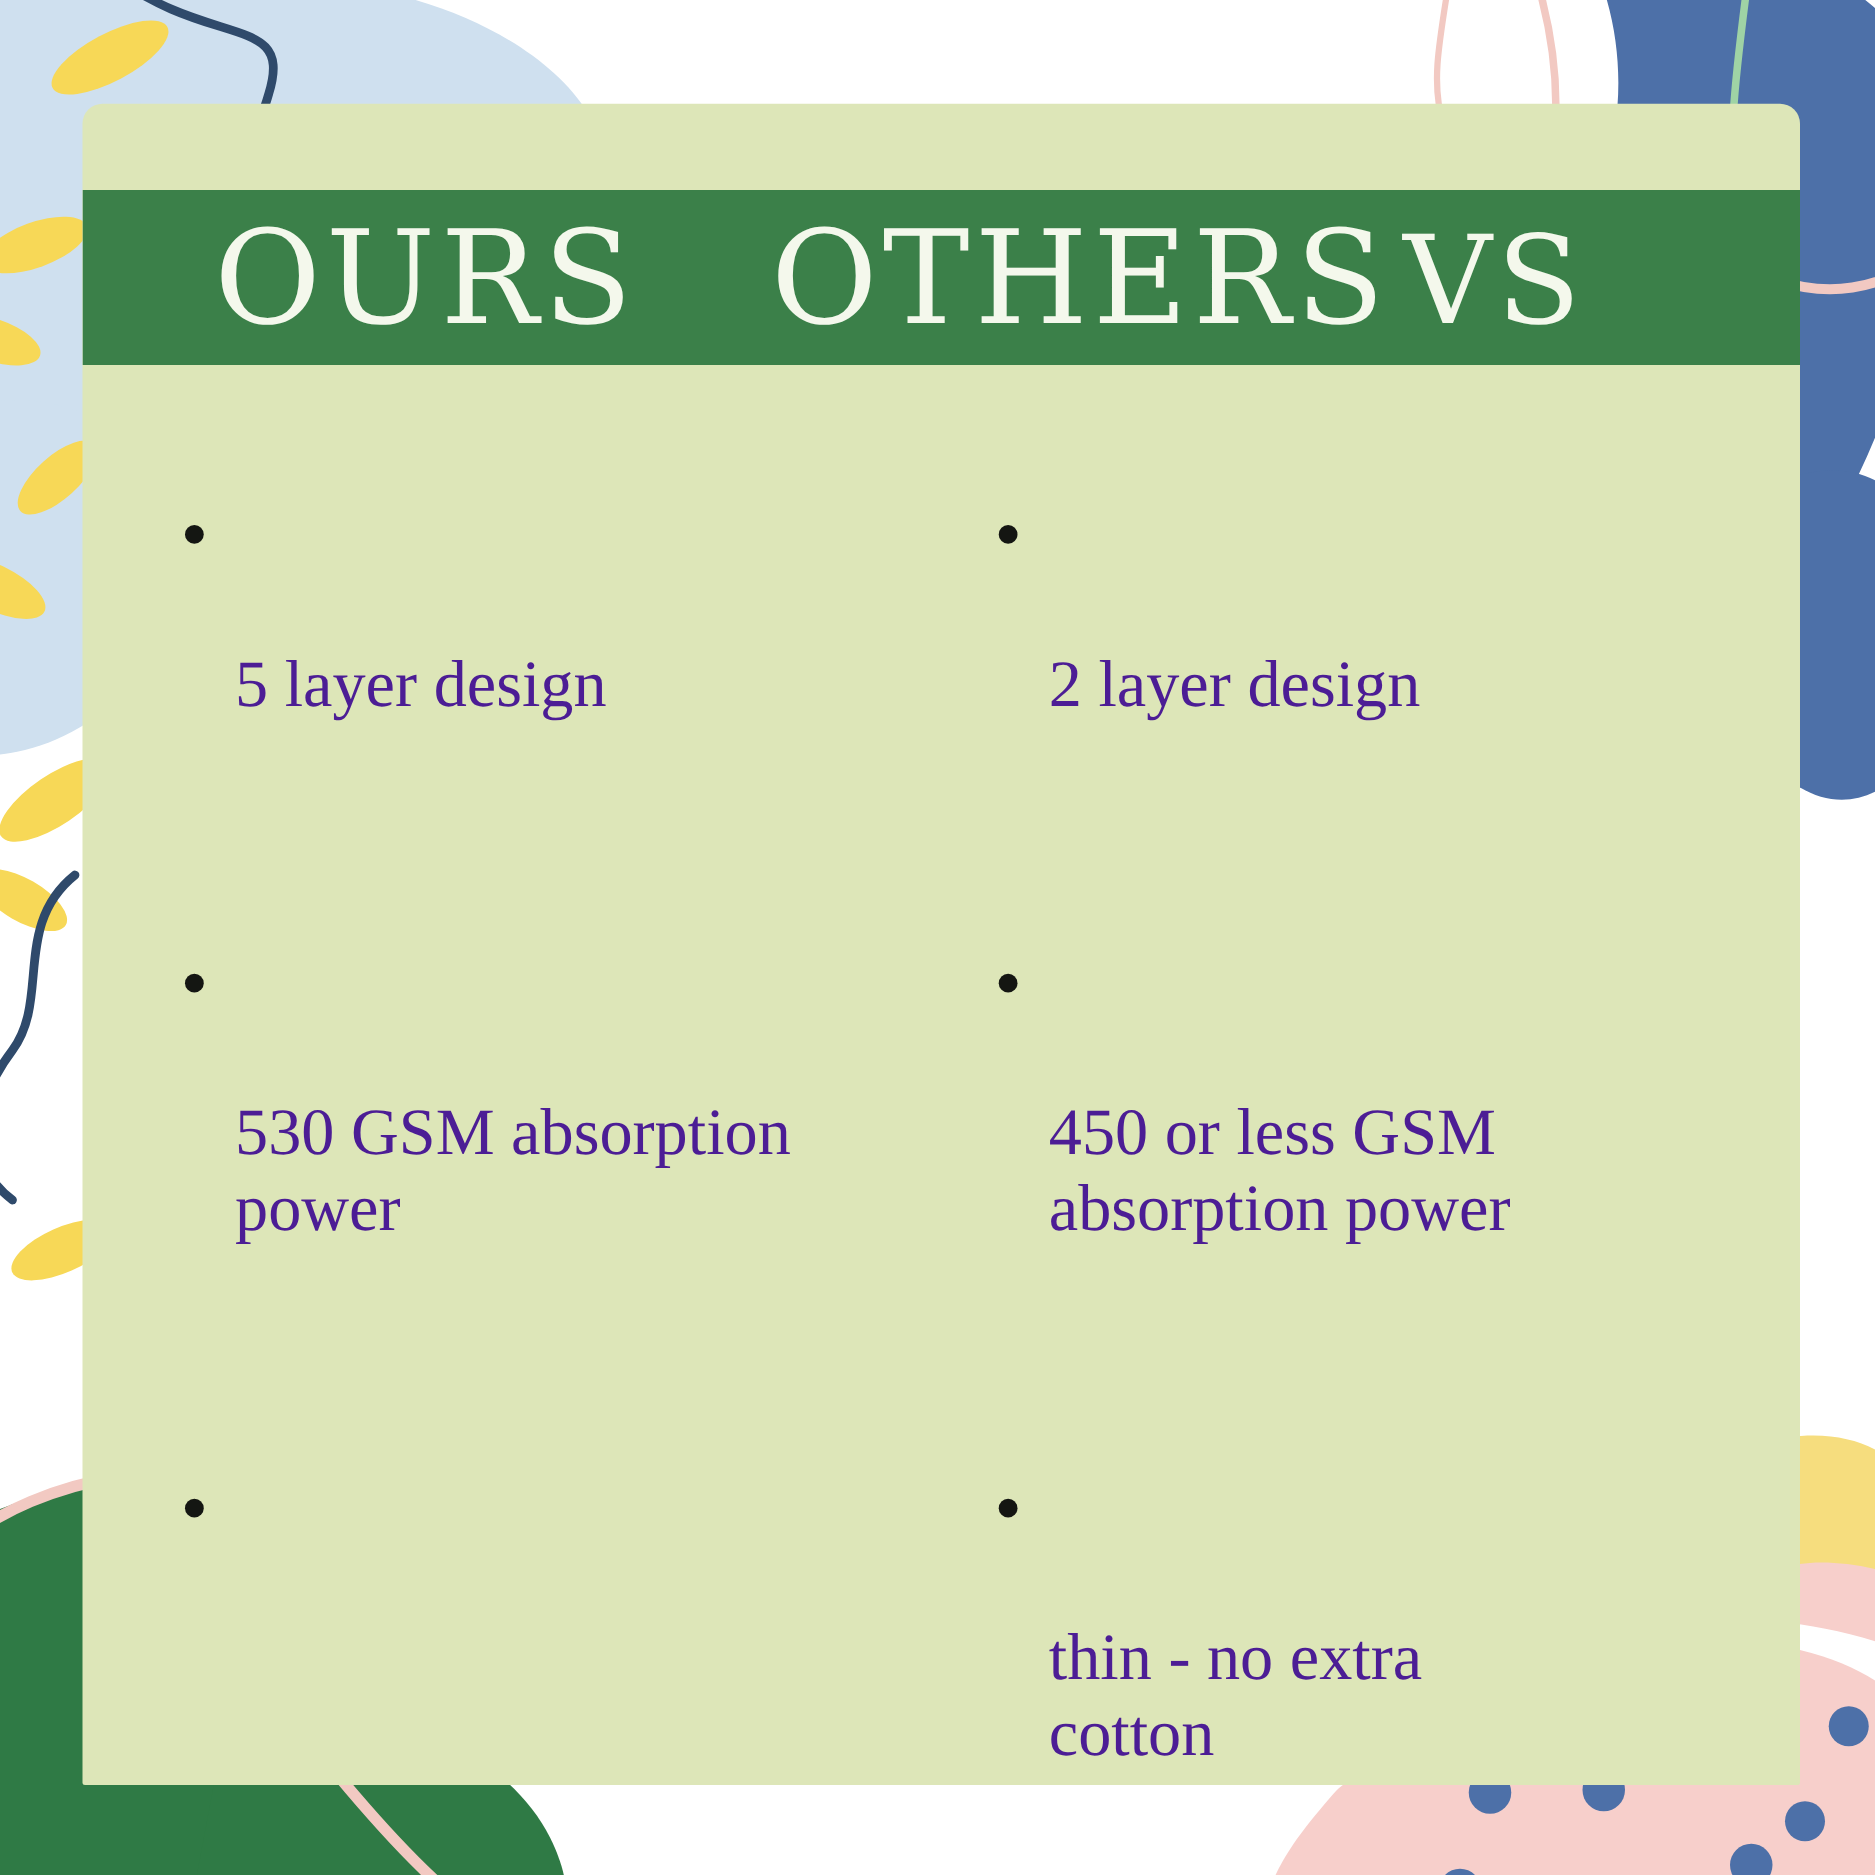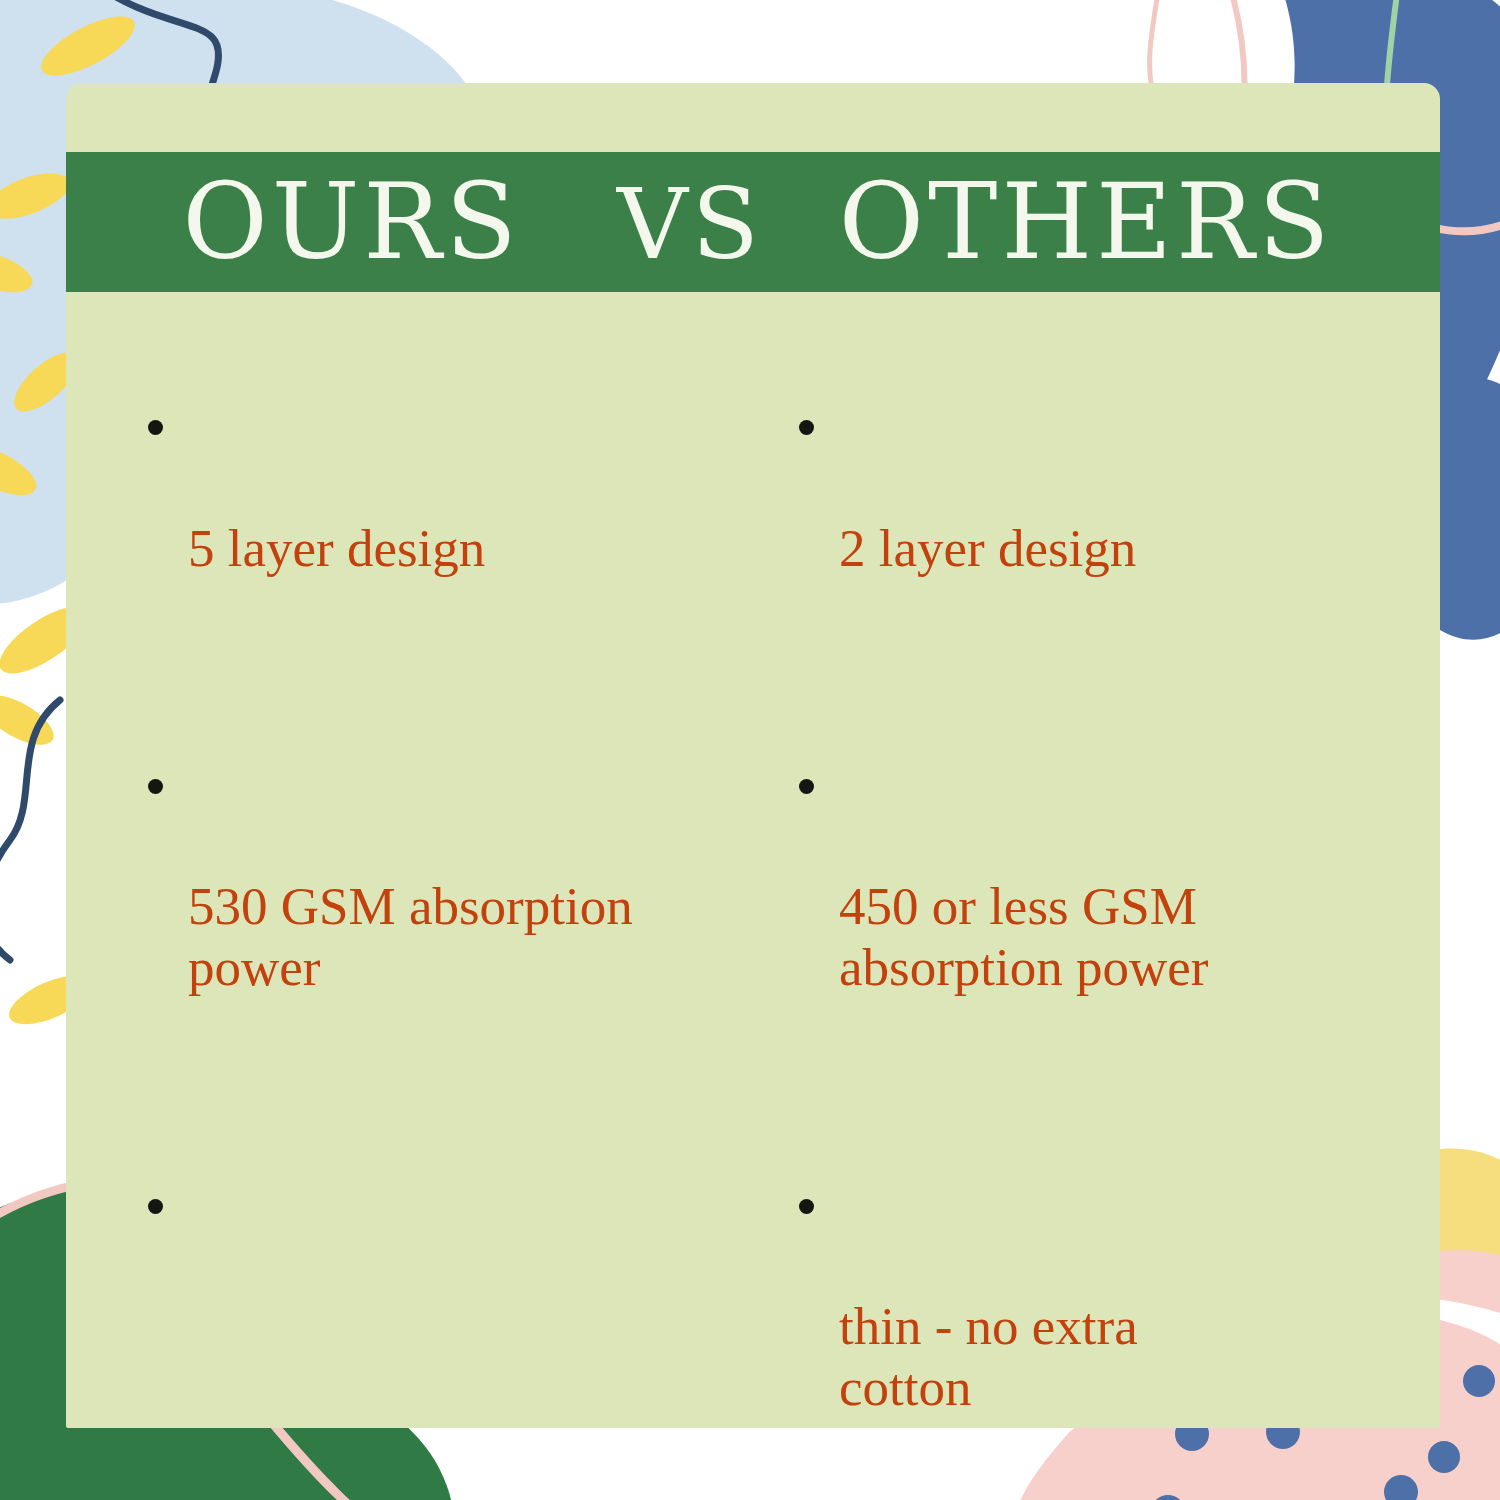--- a/index.html
+++ b/index.html
@@ -58,21 +58,21 @@
     overflow: hidden;
   }
 
   .banner-inner {
     display: flex;
     align-items: baseline;
     justify-content: center;
     width: 100%;
     padding: 0 14px;
     box-sizing: border-box;
-    gap: 0;
+    gap: 11px;
   }
 
   .banner-word {
     color: #f4f8ec;
     font-family: "DejaVu Serif", "Liberation Serif", serif;
     font-size: 104px;
     line-height: 1;
     letter-spacing: 4px;
     font-weight: 400;
     white-space: nowrap;
@@ -100,21 +100,21 @@
   .col-others { padding-left: 20px;  padding-right: 18px; }
 
   .bullet-list {
     list-style: none;
     margin: 0;
     padding: 0;
   }
 
   .bullet-item {
     position: relative;
-    color: #c2410c;
+    color: #4c1d95;
     font-family: "Liberation Serif", "DejaVu Serif", serif;
     font-size: 53px;
     line-height: 1.14;
     padding-left: 44px;
     white-space: pre-line;
   }
 
   .bullet-dot {
     position: absolute;
     left: 4px;
@@ -213,22 +213,22 @@
     </g>
 
     <path d="M 1160 -20 C 1150 40 1145 70 1155 100" fill="none" stroke="#f2c9c2" stroke-width="5" stroke-linecap="round"></path>
   </svg>
 
   <div class="card">
 
     <div class="banner">
       <div class="banner-inner">
         <span class="banner-word ours">OURS</span>
+        <span class="banner-word others">OTHERS</span>
         <span class="banner-word vs">VS</span>
-        <span class="banner-word others">OTHERS</span>
       </div>
     </div>
 
     <div class="columns">
 
       <div class="col col-ours">
         <ul class="bullet-list">
           <li class="bullet-item i0">
             <span class="bullet-dot"></span>
             <span class="bullet-text">5 layer design</span>

